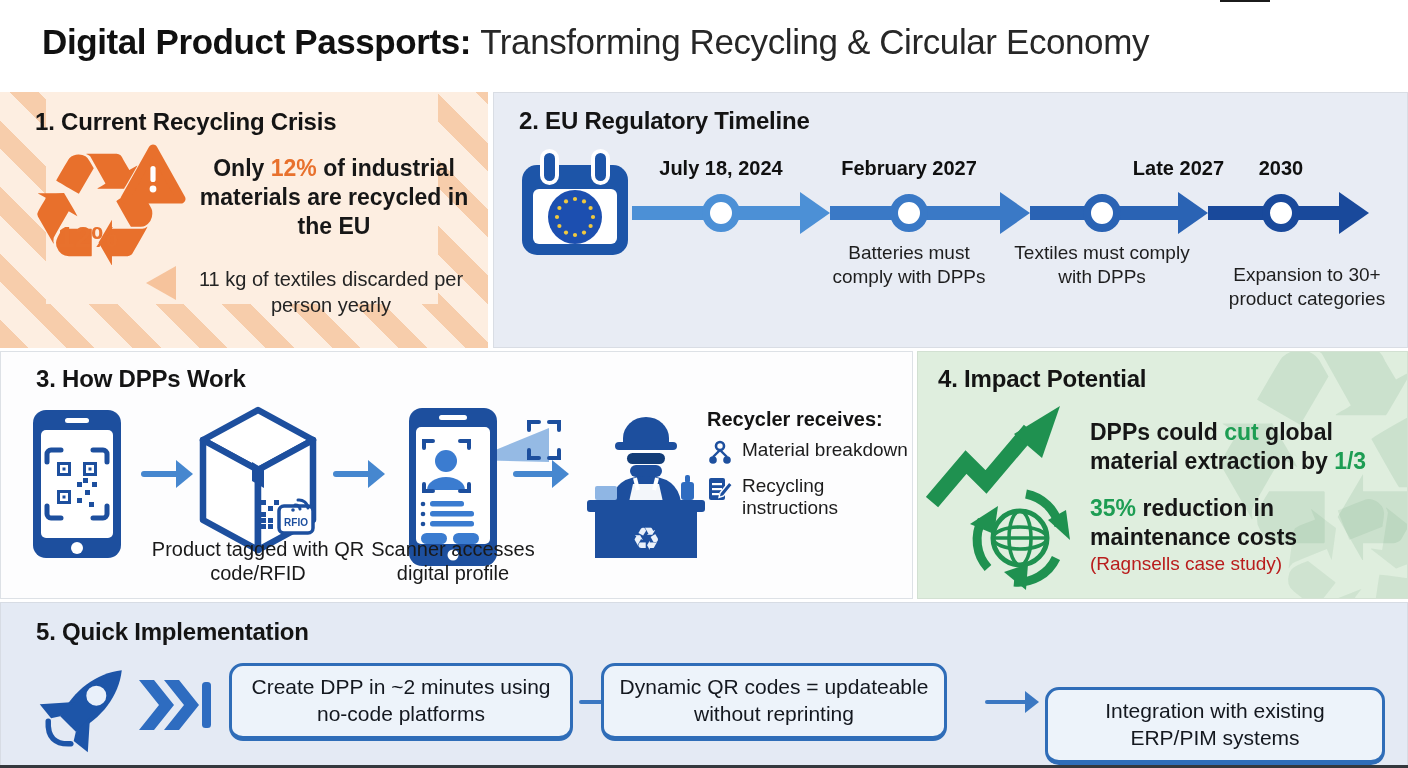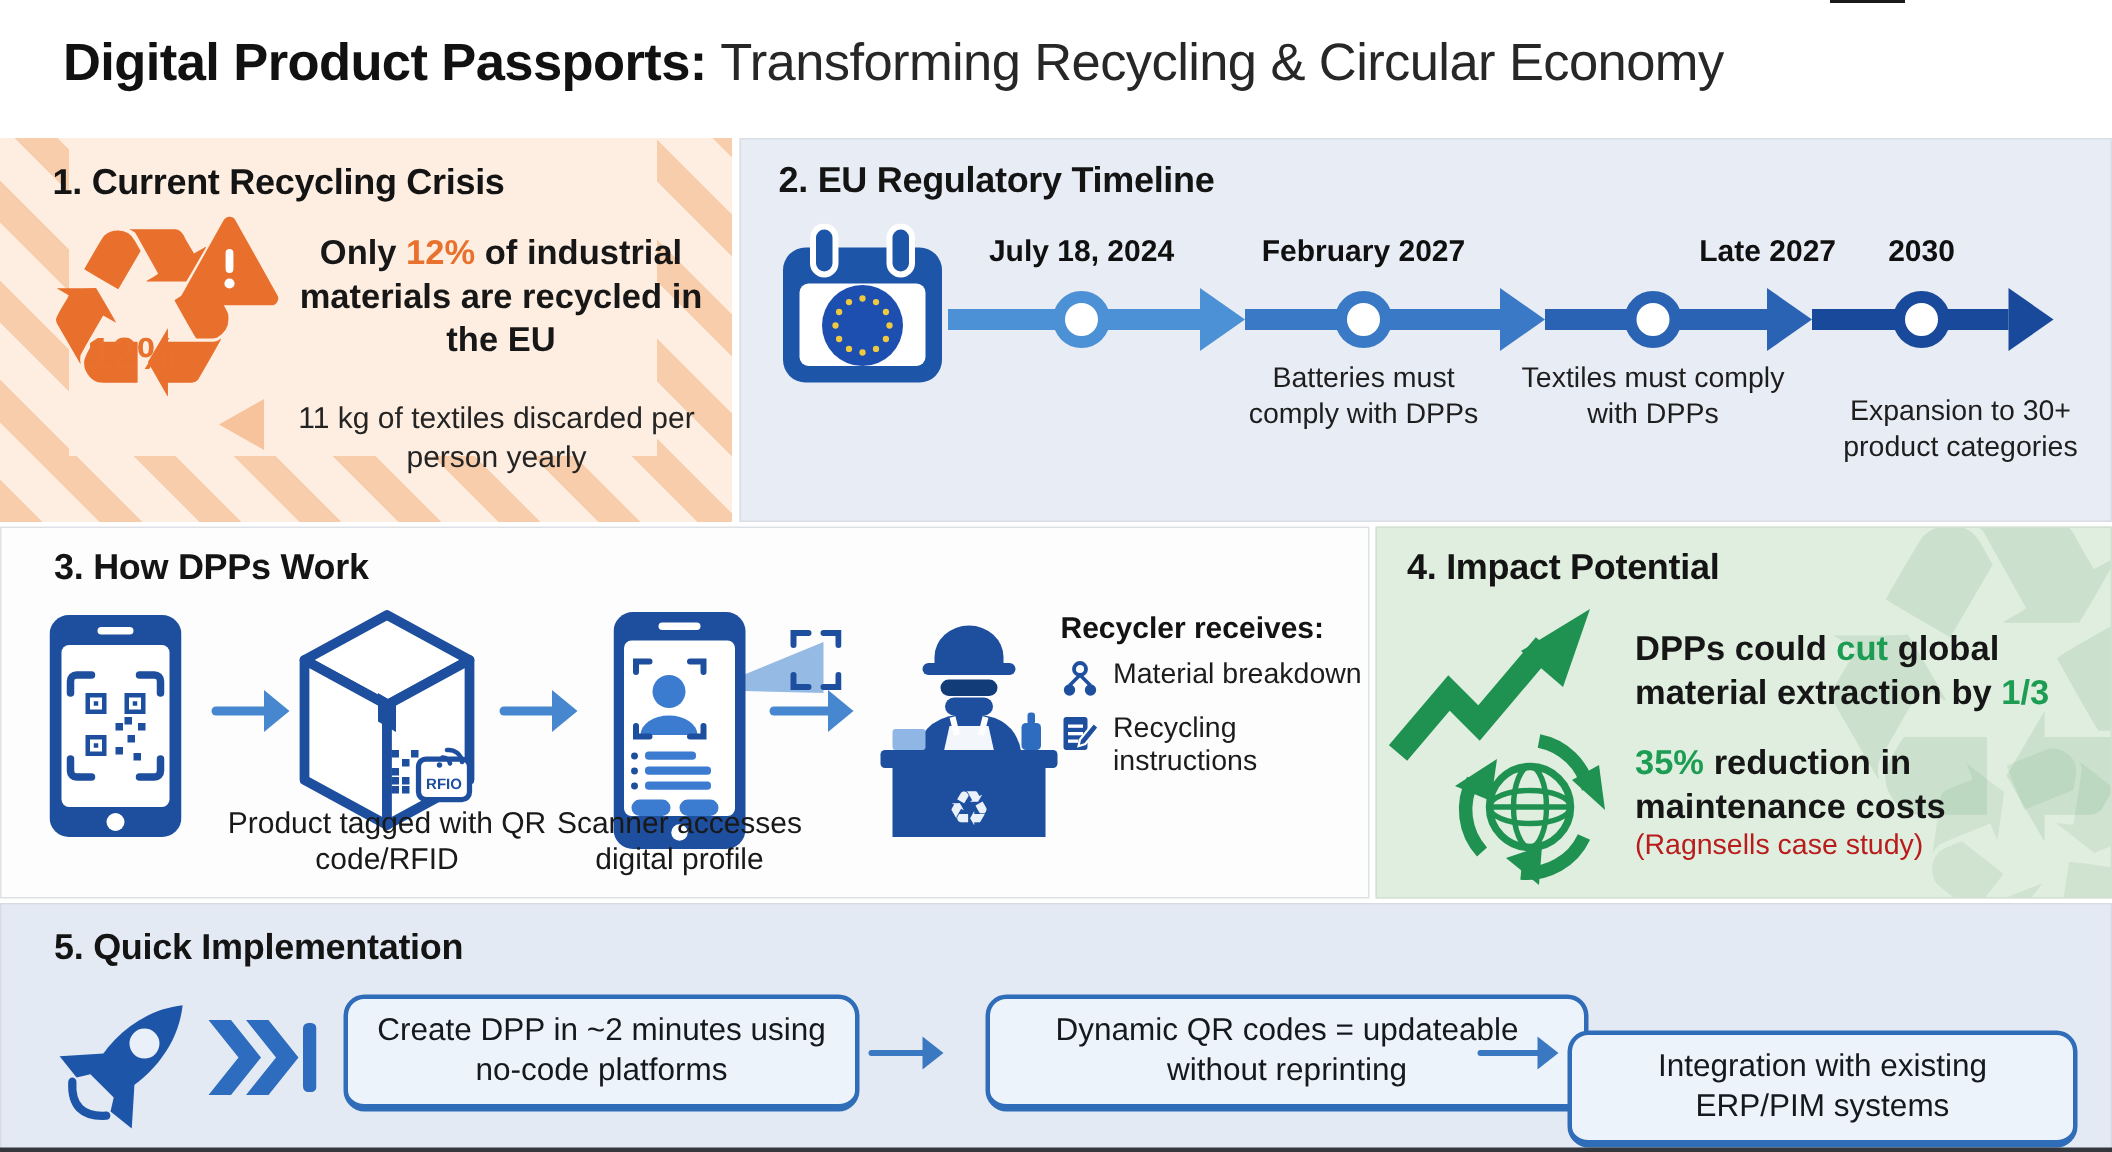--- a/index.html
+++ b/index.html
@@ -371,21 +371,21 @@
     </g>
   </svg>
 
   <div class="impl-box" style="left:228px;width:344px;">
     <span>Create DPP in ~2 minutes using no-code platforms</span>
   </div>
   <div class="conn" style="left:578px;width:50px;">
     <div class="shaft"></div>
       <div class="head"></div>
   </div>
-  <div class="impl-box" style="left:656px;width:402px;">
+  <div class="impl-box" style="left:600px;width:346px;">
     <span>Dynamic QR codes = updateable without reprinting</span>
   </div>
   <div class="conn" style="left:984px;width:54px;">
     <div class="shaft"></div>
       <div class="head"></div>
   </div>
   <div class="impl-box" style="left:1044px;width:340px;margin-top:24px;">
     <span>Integration with existing ERP/PIM systems</span>
   </div>
 </div>

